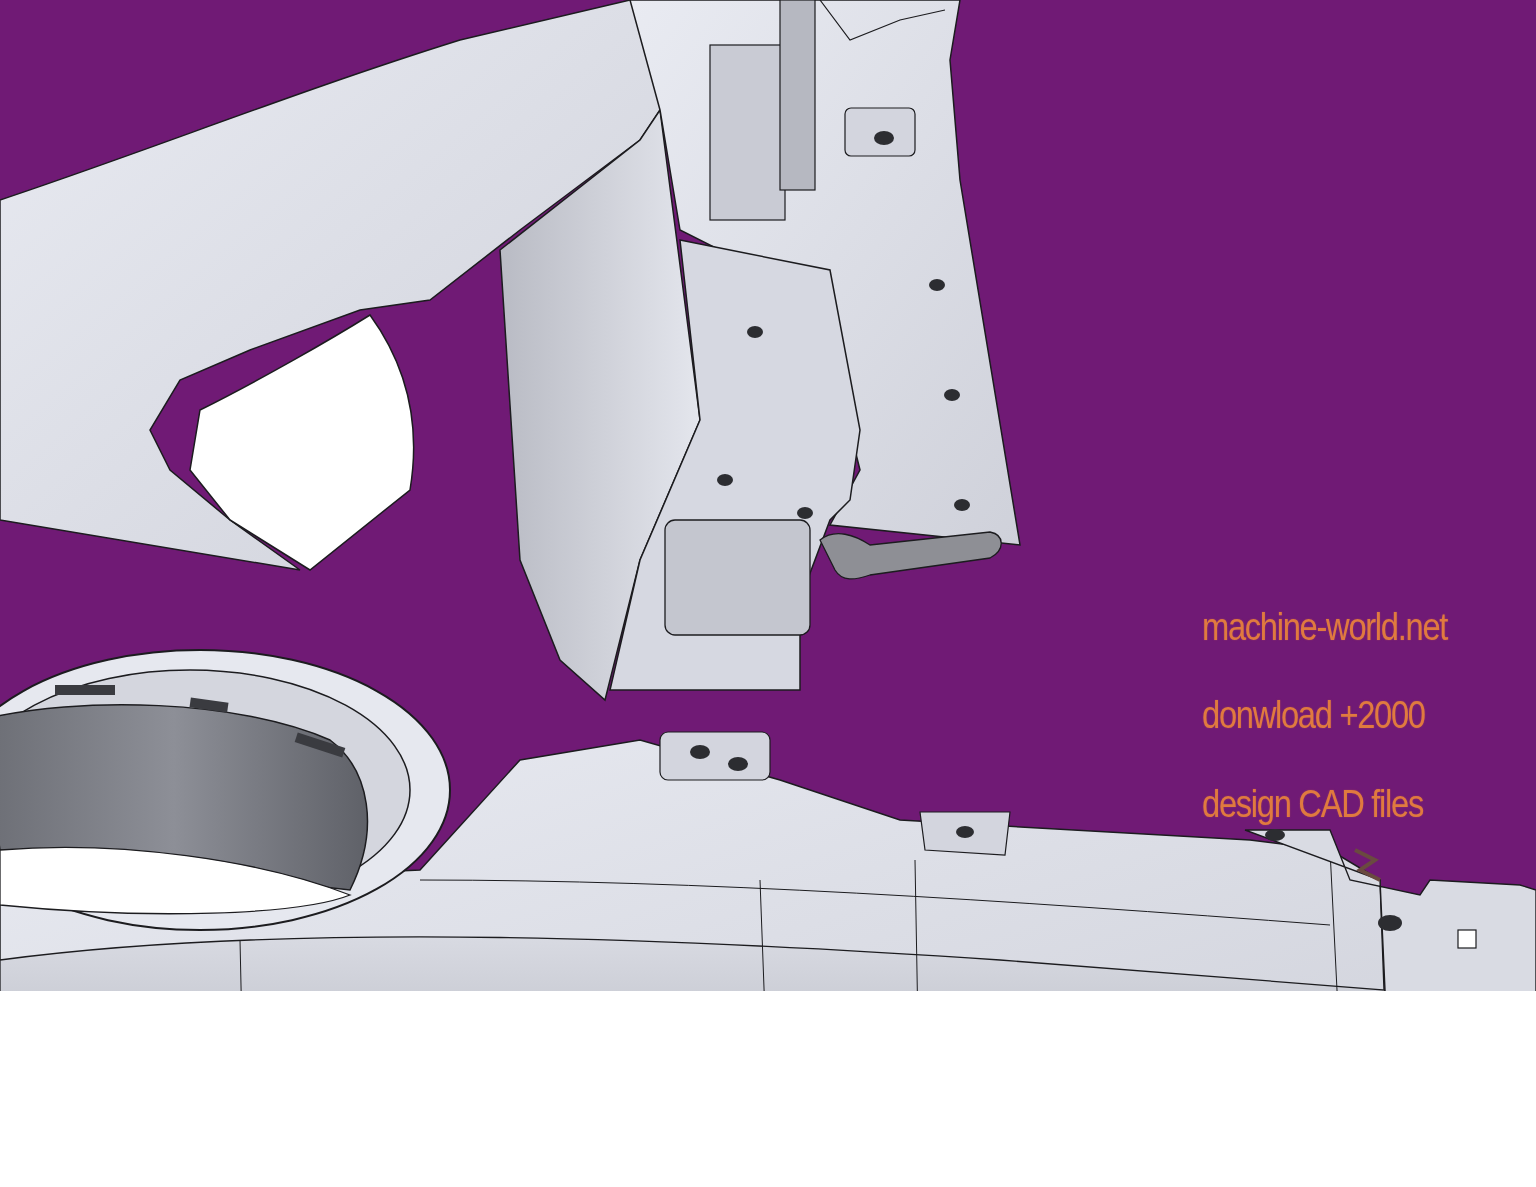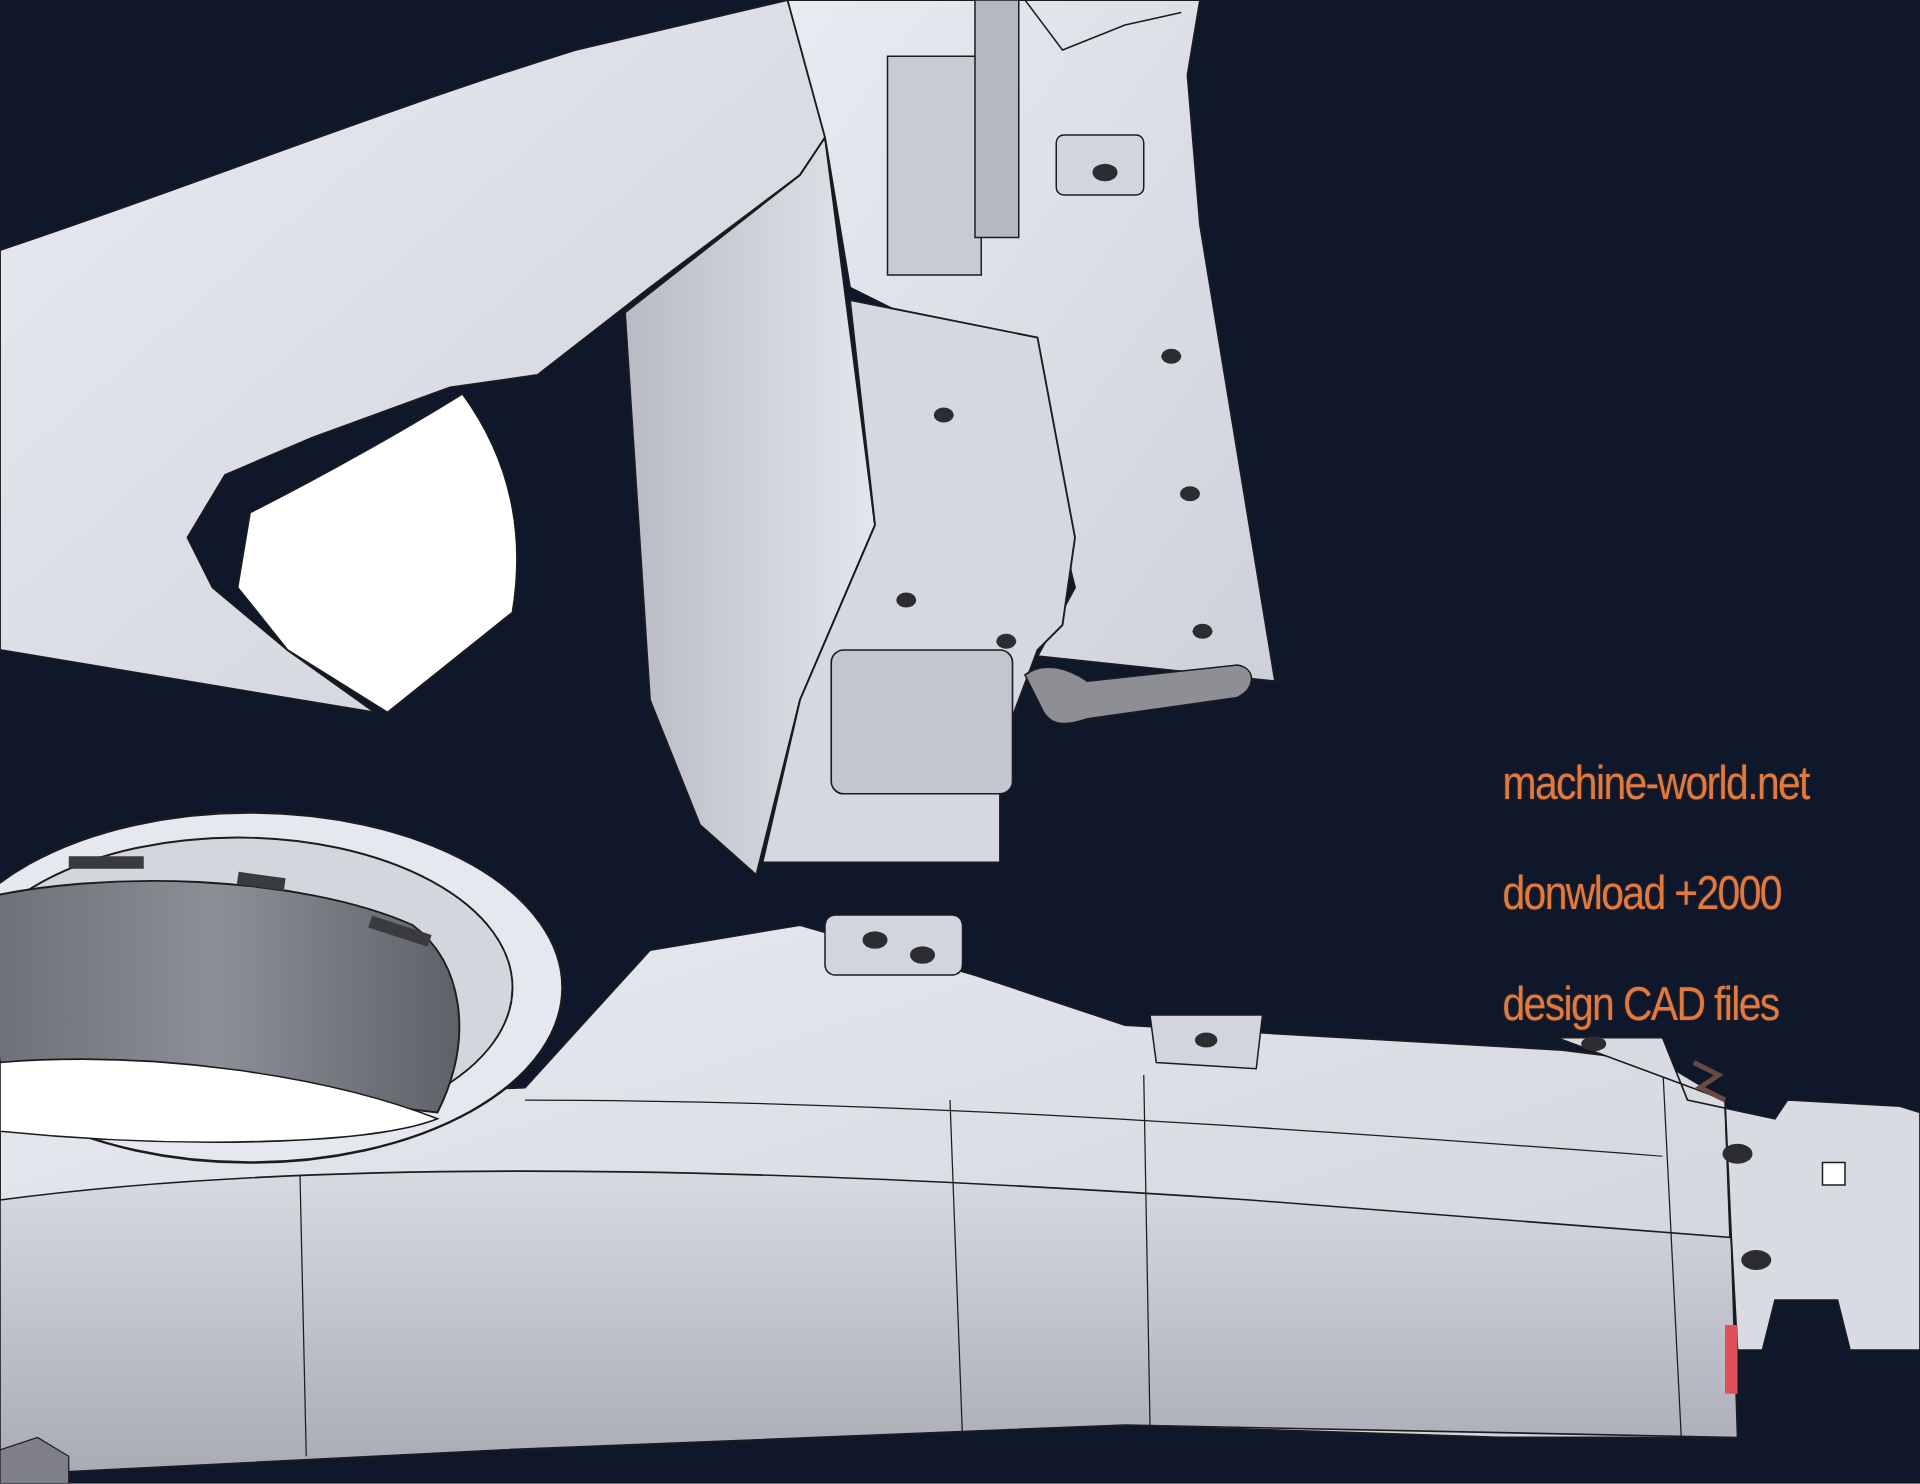--- a/index.html
+++ b/index.html
@@ -1,16 +1,16 @@
 <!DOCTYPE html>
 <html><head>
 <meta charset="utf-8">
 <style>
   html, body { margin:0; padding:0; background:#ffffff; }
-  #stage { position:relative; width:1536px; height:1187px; overflow:hidden; background:#0f172a; }
+  #stage { position:relative; width:1536px; height:991px; overflow:hidden; background:#701a75; }
   #render { position:absolute; left:0; top:0; }
   .wm { position:absolute; left:1202px; font-family:"Liberation Sans", sans-serif; color:#e07a3f; font-size:38px; letter-spacing:-1.5px; transform:scaleX(0.86); transform-origin:left top; white-space:nowrap; text-shadow:0 0 2px rgba(224,122,63,0.35); }
   #wm1 { top:606px; }
   #wm2 { top:694px; }
   #wm3 { top:783px; }
 </style>
 </head>
 <body>
 
 <div id="stage">

